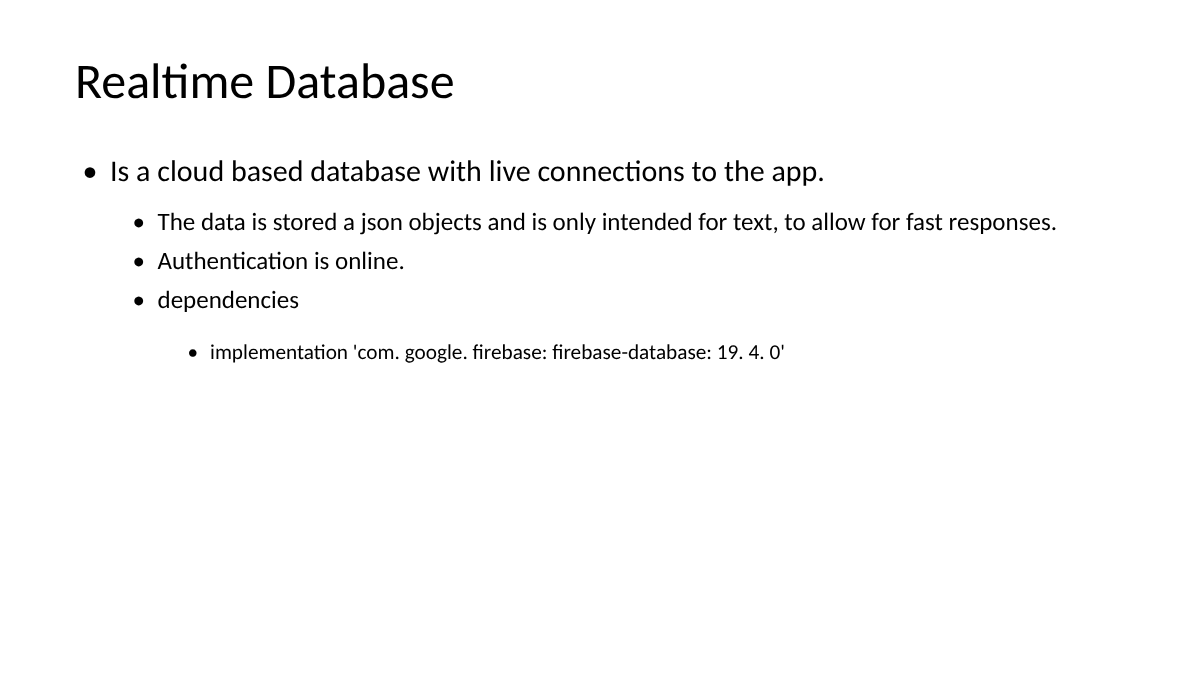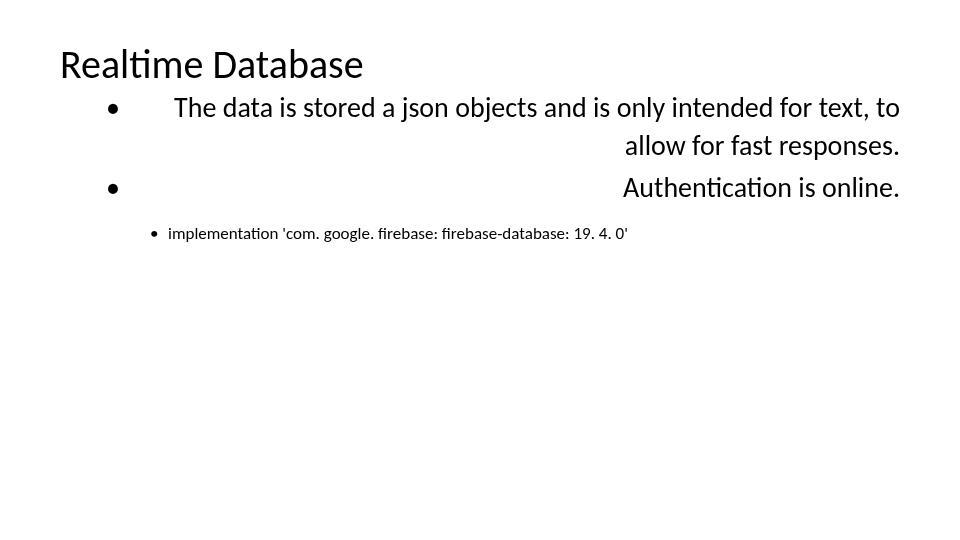--- a/index.html
+++ b/index.html
@@ -14,46 +14,46 @@
       font-family: Calibri, 'Segoe UI', Arial, sans-serif;
       color: #000000;
       overflow: hidden;
     }
     .slide {
       padding: 40px 60px 40px 60px;
     }
     .title {
       font-size: 40px;
       font-weight: 400;
+      margin-bottom: 32px;
       color: #000000;
     }
     .bullet-list {
       list-style: none;
     }
     .level-1 {
       font-size: 24px;
       line-height: 1.4;
       padding-left: 28px;
       position: relative;
       margin-bottom: 10px;
     }
     .level-1::before {
       content: "•";
       position: absolute;
       left: 6px;
       top: 0;
     }
     .level-2 {
-      font-size: 28px;
+      font-size: 20px;
       line-height: 1.35;
       padding-left: 24px;
       position: relative;
       margin-left: 42px;
       margin-bottom: 4px;
-      text-align: right;
     }
     .level-2::before {
       content: "•";
       position: absolute;
       left: 4px;
       top: 0;
     }
     .level-3 {
       font-size: 17px;
       line-height: 1.4;
@@ -68,17 +68,19 @@
       left: 4px;
       top: 0;
     }
   </style>
 </head>
 <body>
 
 <div class="slide">
   <h1 class="title">Realtime Database</h1>
   <ul class="bullet-list">
+    <li class="level-1">Is a cloud based database with live connections to the app.</li>
     <li class="level-2">The data is stored a json objects and is only intended for text, to allow for fast responses.</li>
     <li class="level-2">Authentication is online.</li>
+    <li class="level-2">dependencies</li>
     <li class="level-3">implementation 'com. google. firebase: firebase-database: 19. 4. 0'</li>
   </ul>
 </div>
 
 </body></html>

